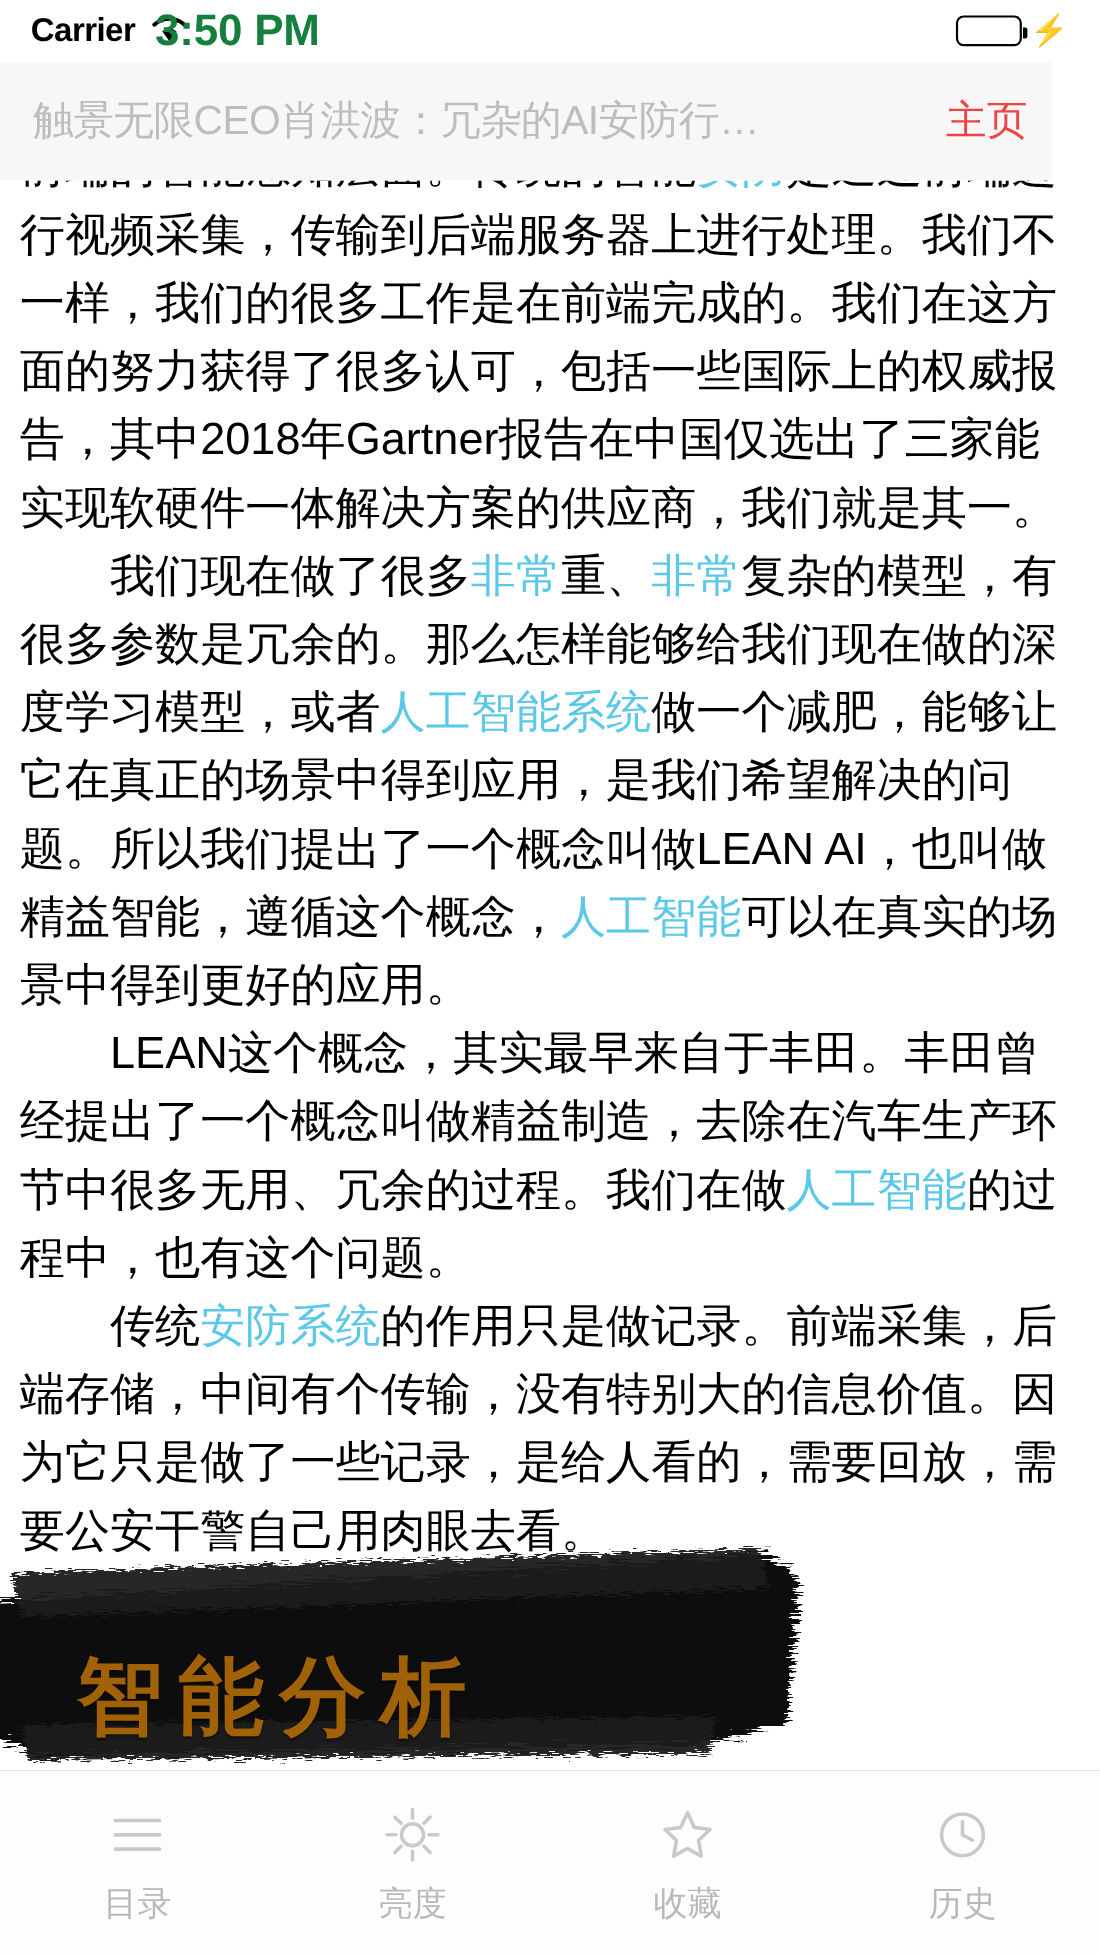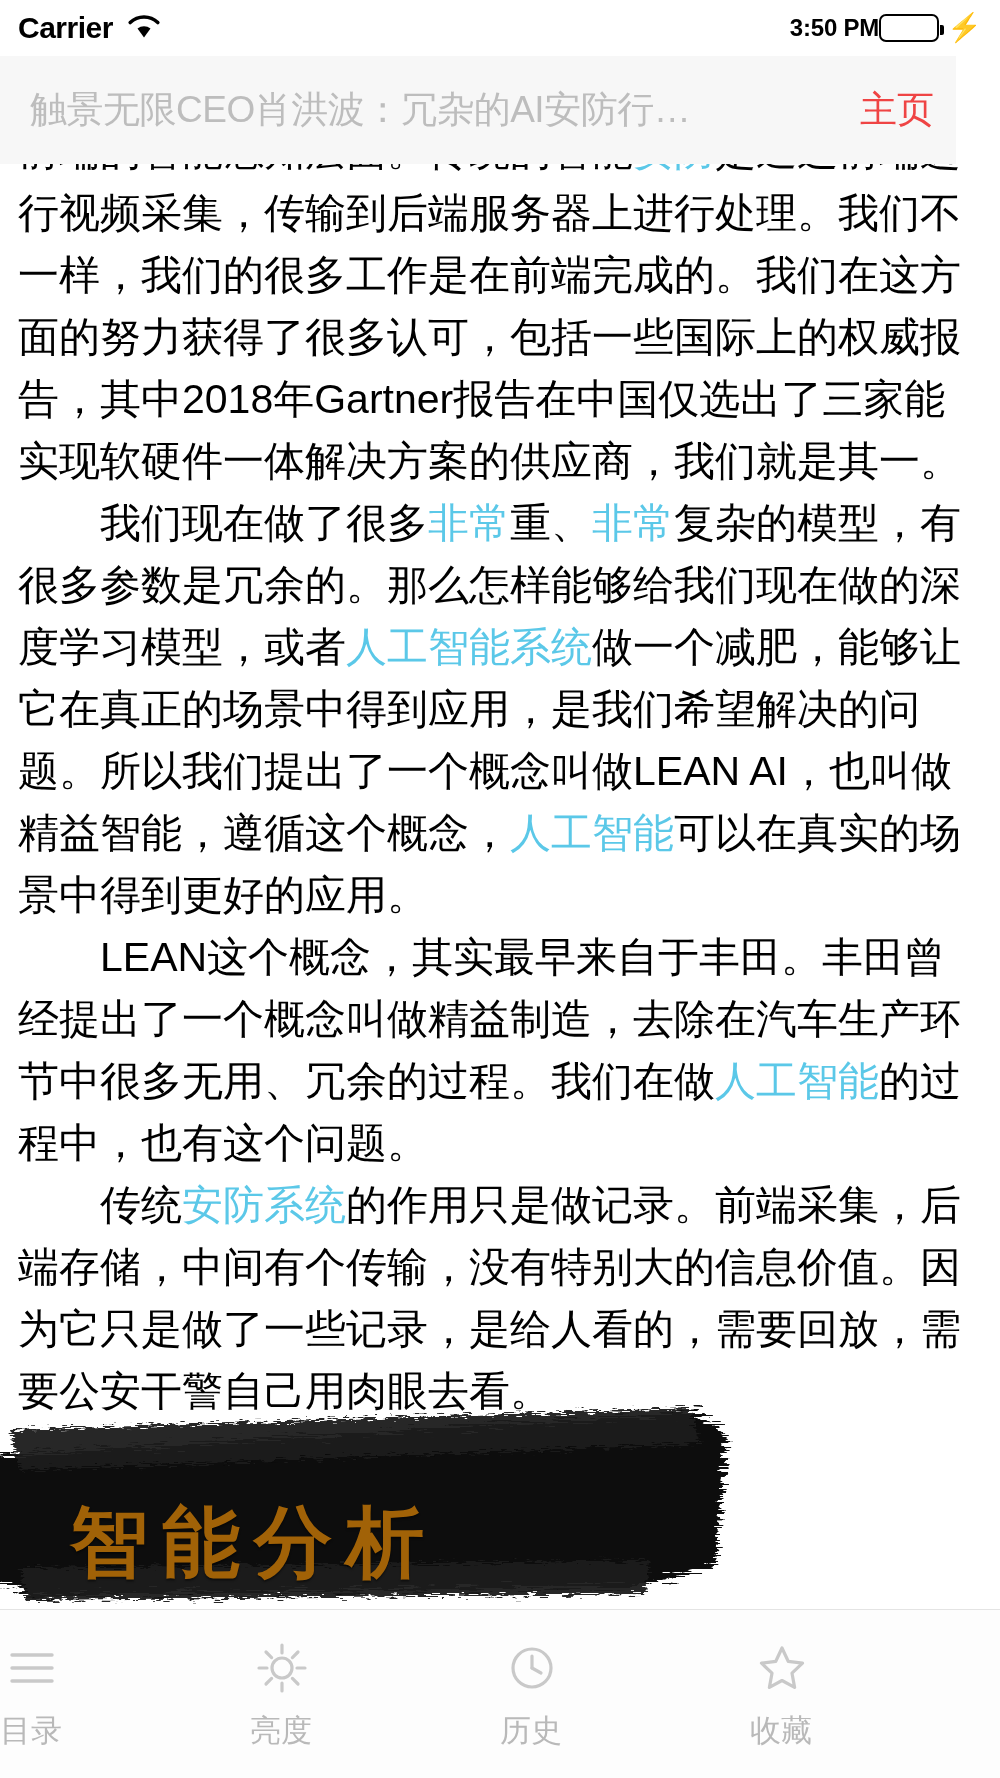--- a/index.html
+++ b/index.html
@@ -17,21 +17,21 @@
   }
 
   
   .status-bar {
     position: absolute;
     top: 0; left: 0;
     width: 1000px;
     height: 56px;
     display: flex;
     align-items: center;
-    padding: 0 18px;
+    padding: 0 28px;
     box-sizing: border-box;
     background: #ffffff;
     z-index: 30;
   }
   .status-left {
     display: flex;
     align-items: center;
     gap: 14px;
     flex: 0 0 auto;
   }
@@ -39,24 +39,24 @@
     font-size: 30px;
     font-weight: 600;
     color: #000;
     letter-spacing: -0.5px;
   }
   .wifi-icon {
     display: block;
   }
   .status-center {
     flex: 1 1 auto;
-    text-align: right;
-    font-size: 24px;
+    text-align: left;
+    font-size: 40px;
     font-weight: 600;
-    color: #000000;
+    color: #15803d;
     letter-spacing: -0.2px;
     margin-left: -30px;
   }
   .status-right {
     display: flex;
     align-items: center;
     gap: 8px;
     flex: 0 0 auto;
   }
   .battery {
@@ -155,21 +155,21 @@
     background: #fdfdfd;
     border-top: 1px solid #e4e4e4;
     display: flex;
     align-items: center;
     z-index: 10;
   }
   .tool-item {
     flex: 1 1 0;
     display: flex;
     flex-direction: column;
-    align-items: flex-start;
+    align-items: center;
     justify-content: center;
     gap: 10px;
   }
   .tool-icon {
     width: 64px;
     height: 64px;
     display: flex;
     align-items: center;
     justify-content: center;
   }
@@ -263,36 +263,36 @@
           <line x1="42" y1="10" x2="36.4" y2="15.6"></line>
           <line x1="15.6" y1="36.4" x2="10" y2="42"></line>
         </g>
       </svg>
     </span>
     <span class="tool-label">亮度</span>
   </div>
   <div class="tool-item">
     <span class="tool-icon">
       <svg width="52" height="52" viewBox="0 0 52 52">
+        <path d="M26 6 L32.2 19.3 L46.5 21.2 L36 31.2 L38.6 45.4 L26 38.5 L13.4 45.4 L16 31.2 L5.5 21.2 L19.8 19.3 Z" stroke="#c9c9c9" stroke-width="3.2" fill="none" stroke-linejoin="round"></path>
+      </svg>
+    </span>
+    <span class="tool-label">收藏</span>
+  </div>
+  <div class="tool-item">
+    <span class="tool-icon">
+      <svg width="52" height="52" viewBox="0 0 52 52">
         <circle cx="26" cy="26" r="19" stroke="#c9c9c9" stroke-width="3.2" fill="none"></circle>
         <g stroke="#c9c9c9" stroke-width="3.2" stroke-linecap="round">
           <line x1="26" y1="14" x2="26" y2="26"></line>
           <line x1="26" y1="26" x2="35" y2="31"></line>
         </g>
       </svg>
     </span>
     <span class="tool-label">历史</span>
-  </div>
-  <div class="tool-item">
-    <span class="tool-icon">
-      <svg width="52" height="52" viewBox="0 0 52 52">
-        <path d="M26 6 L32.2 19.3 L46.5 21.2 L36 31.2 L38.6 45.4 L26 38.5 L13.4 45.4 L16 31.2 L5.5 21.2 L19.8 19.3 Z" stroke="#c9c9c9" stroke-width="3.2" fill="none" stroke-linejoin="round"></path>
-      </svg>
-    </span>
-    <span class="tool-label">收藏</span>
   </div>
 </div>
 
 <div class="brush-overlay">
   <svg width="740" height="240" viewBox="0 0 740 240">
     <defs>
       <filter id="rough">
         <feTurbulence type="fractalNoise" baseFrequency="0.035 0.55" numOctaves="4" seed="7" result="n"></feTurbulence>
         <feDisplacementMap in="SourceGraphic" in2="n" scale="26" xChannelSelector="R" yChannelSelector="G"></feDisplacementMap>
       </filter>

